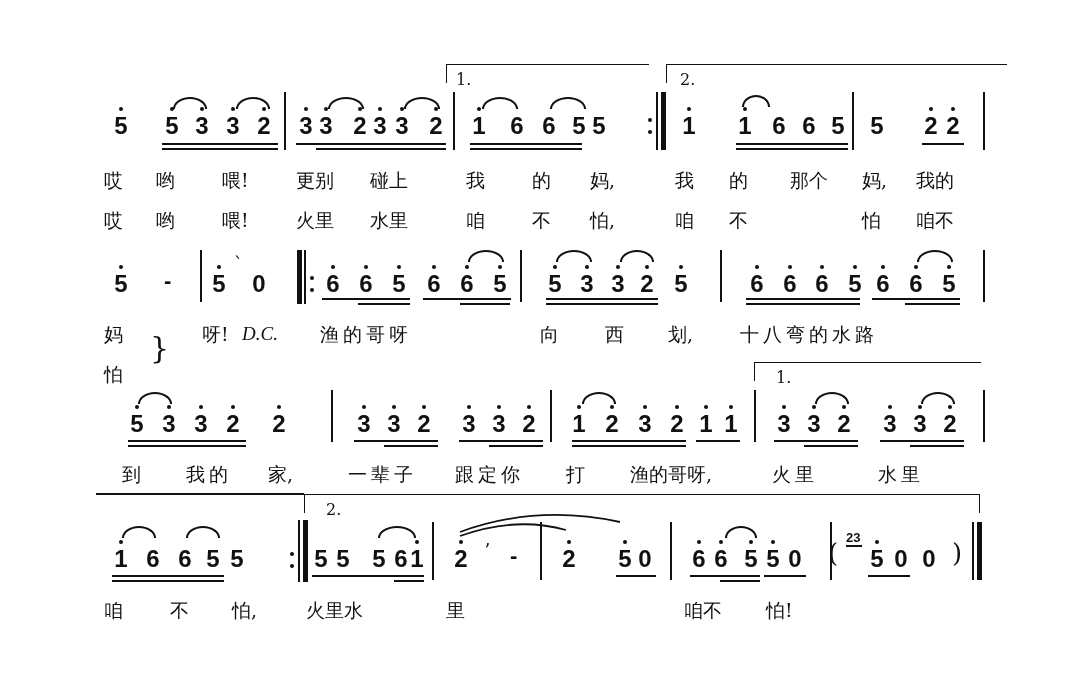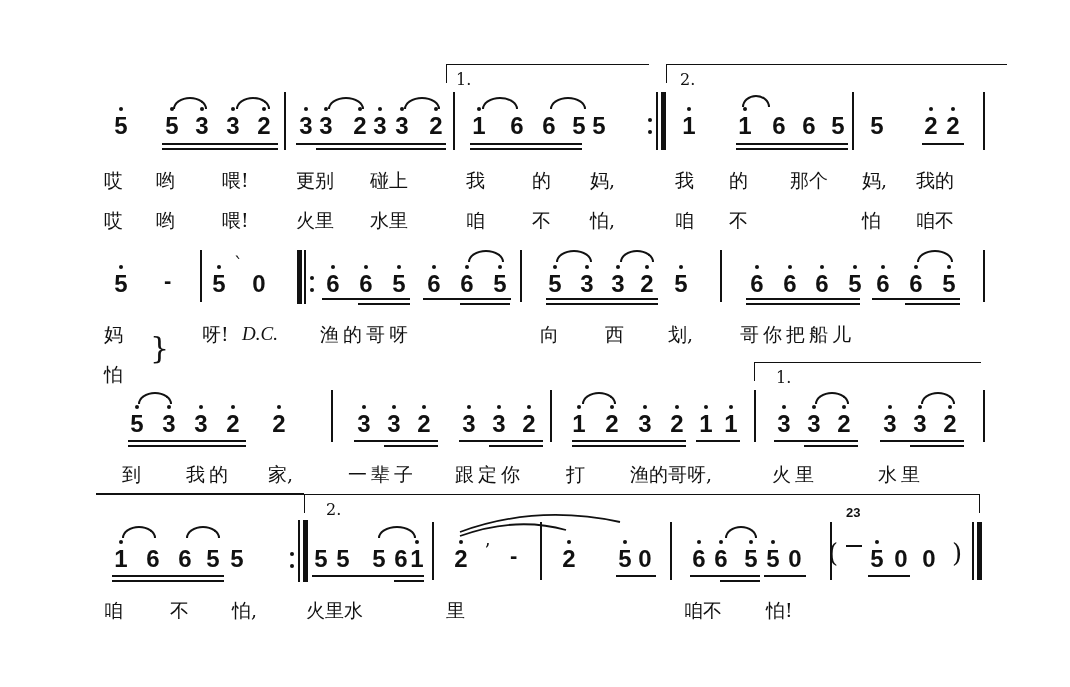--- a/index.html
+++ b/index.html
@@ -187,21 +187,21 @@
     <div class="bar" style="left:983px;top:250px;height:52px;"></div>
 
     <span class="lyric" style="left:104px;top:322px;">妈</span>
     <span class="brace" style="left:150px;top:330px;">}</span>
     <span class="lyric" style="left:202px;top:322px;">呀!</span>
     <span class="lyric italic" style="left:242px;top:322px;">D.C.</span>
     <span class="lyric" style="left:320px;top:322px;letter-spacing:4px;">渔的哥呀</span>
     <span class="lyric" style="left:540px;top:322px;">向</span>
     <span class="lyric" style="left:605px;top:322px;">西</span>
     <span class="lyric" style="left:668px;top:322px;">划,</span>
-    <span class="lyric" style="left:740px;top:322px;letter-spacing:4px;">哥你把船儿</span>
+    <span class="lyric" style="left:740px;top:322px;letter-spacing:4px;">十八弯的水路</span>
     <span class="lyric" style="left:104px;top:362px;">怕</span>
   </div>
 
   <div class="row" style="top:0;">
     <span class="note" style="left:128px;top:410px;"><i class="dot-hi"></i><span>5</span></span>
     <span class="note" style="left:160px;top:410px;"><i class="dot-hi"></i><span>3</span></span>
     <span class="note" style="left:192px;top:410px;"><i class="dot-hi"></i><span>3</span></span>
     <span class="note" style="left:224px;top:410px;"><i class="dot-hi"></i><span>2</span></span>
     <span class="note" style="left:270px;top:410px;"><i class="dot-hi"></i><span>2</span></span>
     <div class="slur" style="left:138px;top:392px;width:30px;"></div>
@@ -323,21 +323,21 @@
     <span class="note" style="left:764px;top:545px;"><i class="dot-hi"></i><span>5</span></span>
     <span class="note" style="left:786px;top:545px;"><span>0</span></span>
     <div class="slur" style="left:725px;top:526px;width:28px;"></div>
     <div class="uline" style="left:690px;top:575px;width:70px;"></div>
     <div class="uline" style="left:720px;top:580px;width:40px;"></div>
     <div class="uline" style="left:764px;top:575px;width:42px;"></div>
 
     <div class="bar" style="left:830px;top:522px;height:58px;"></div>
 
     <span class="paren" style="left:828px;top:538px;">(</span>
-    <span class="grace" style="left:846px;top:505px;">23</span>
+    <span class="grace" style="left:846px;top:530px;">23</span>
     <div class="uline" style="left:846px;top:545px;width:16px;"></div>
     <span class="note" style="left:868px;top:545px;"><i class="dot-hi"></i><span>5</span></span>
     <span class="note" style="left:892px;top:545px;"><span>0</span></span>
     <span class="note" style="left:920px;top:545px;"><span>0</span></span>
     <div class="uline" style="left:868px;top:575px;width:42px;"></div>
     <span class="paren" style="left:952px;top:538px;">)</span>
 
     <div class="bar" style="left:972px;top:522px;height:58px;"></div>
     <div class="bar-thick" style="left:977px;top:522px;height:58px;"></div>
 

